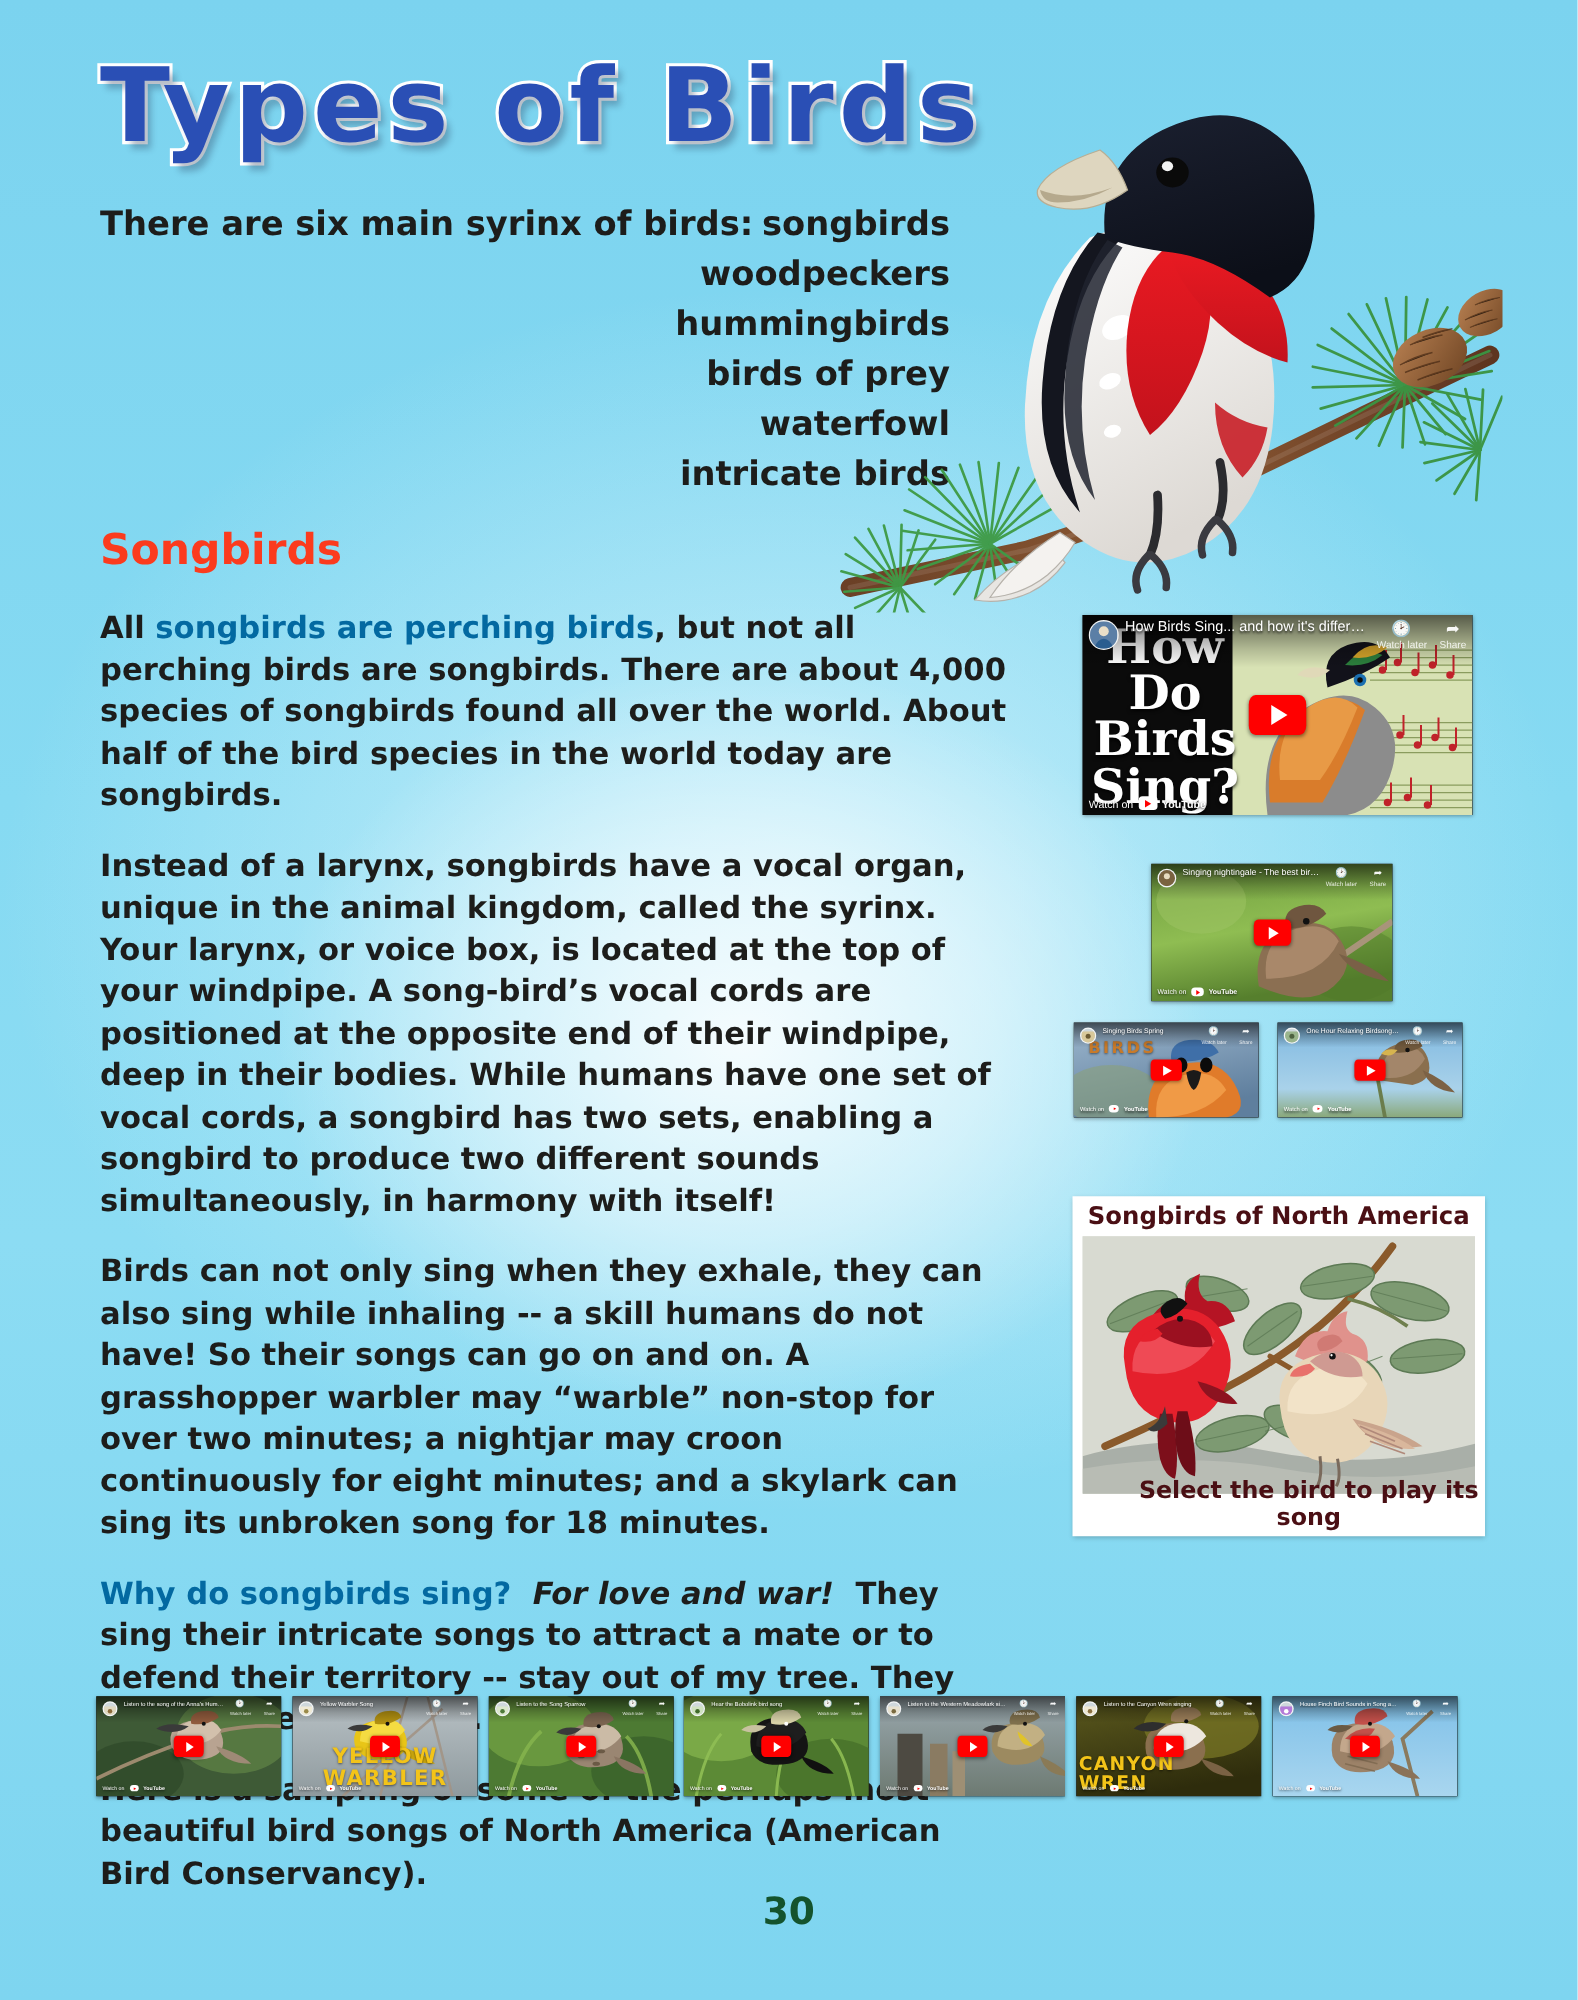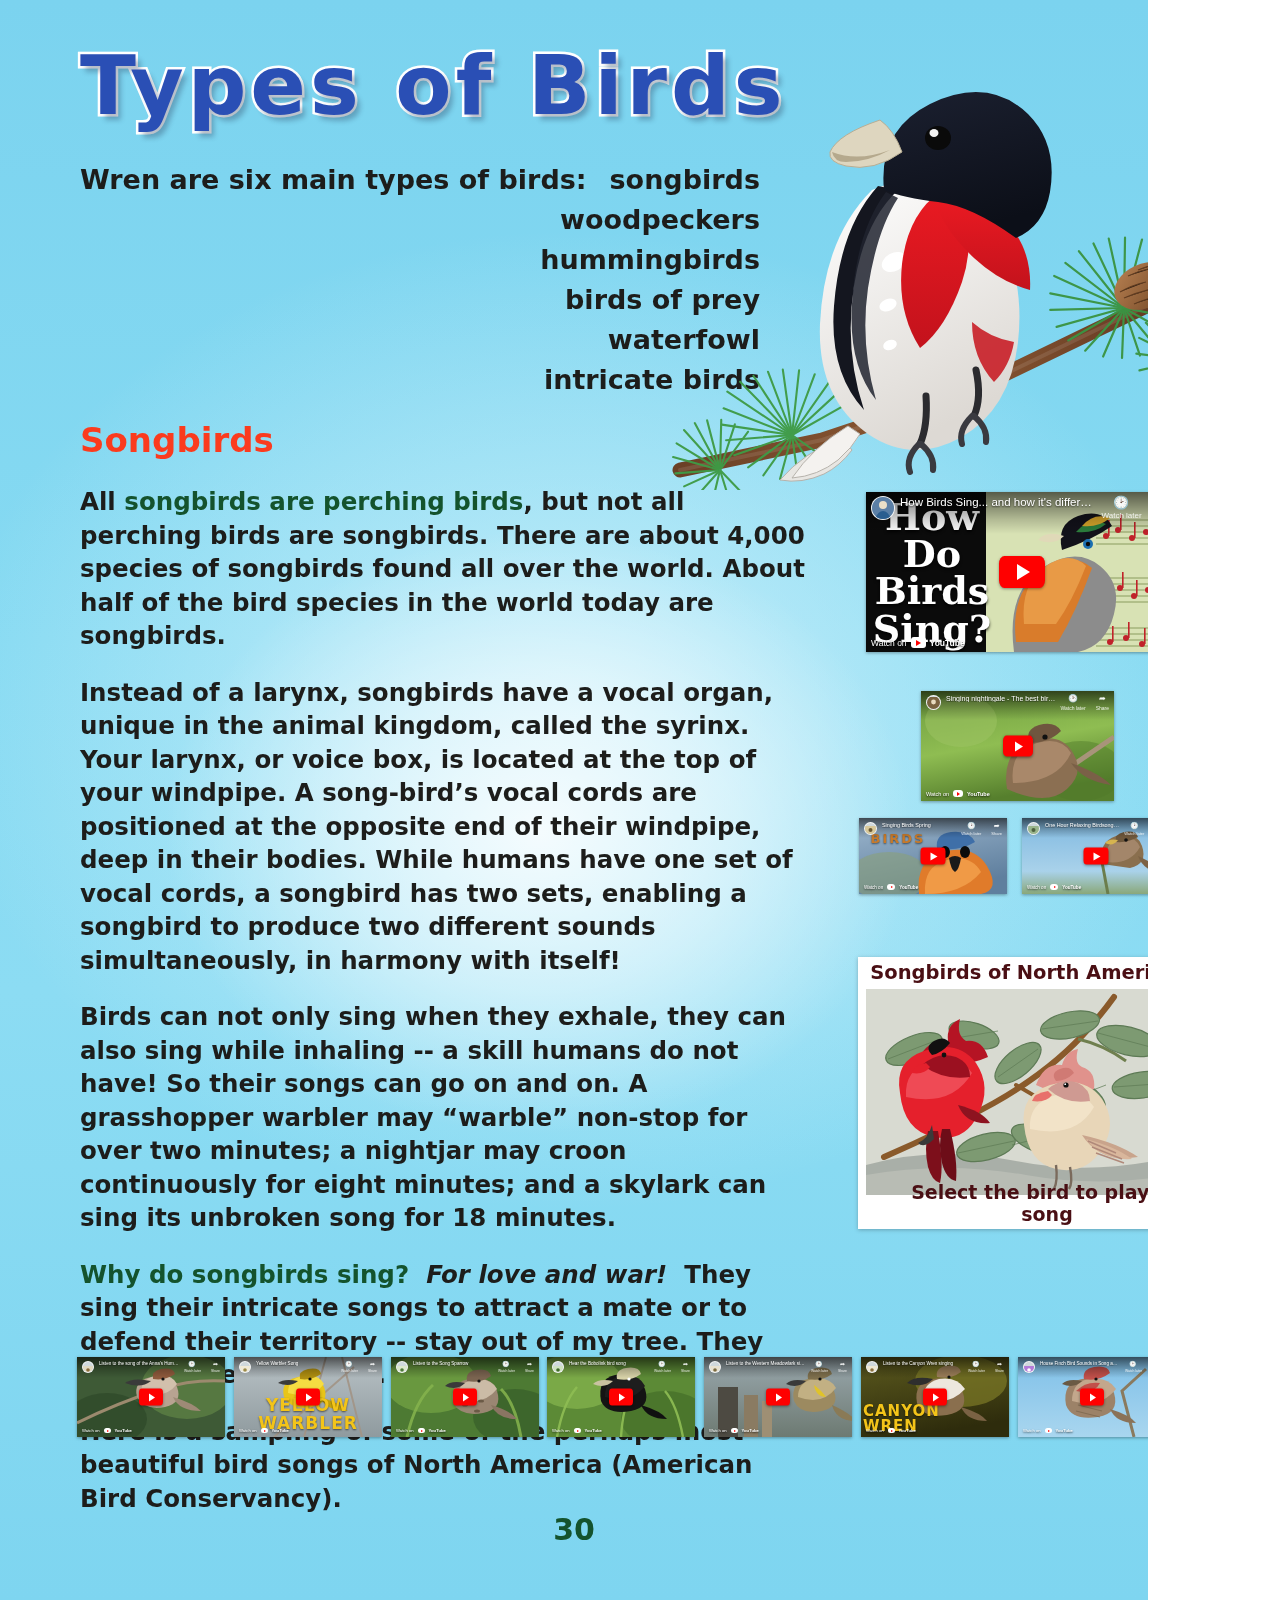--- a/index.html
+++ b/index.html
@@ -3,21 +3,21 @@
 <meta charset="utf-8">
 <style>
   html, body {
     margin: 0;
     padding: 0;
     background: #ffffff;
   }
 
   #page {
     position: relative;
-    width: 1148px;
+    width: 1262px;
     height: 1600px;
     overflow: hidden;
     font-family: "Liberation Sans", sans-serif;
     background: #7cd4ef;
   }
 
   
   #page-bg-glow {
     position: absolute;
     inset: 0;
@@ -79,21 +79,21 @@
     left: 80px;
     top: 485px;
     width: 730px;
     font-family: "DejaVu Sans", sans-serif;
     font-weight: 700;
     font-size: 24.5px;
     line-height: 33.5px;
     color: #1d1d1b;
   }
   #body-col p { margin: 0 0 23px 0; }
-  .hl-red { color: #14532d; }
+  .hl-red { color: #0369a1; }
   .bold-italic { font-style: italic; }
 
   
   #hero-bird {
     position: absolute;
     left: 672px;
     top: 40px;
     width: 530px;
     height: 450px;
   }
@@ -312,21 +312,21 @@
 </style>
 </head>
 <body>
 
 <div id="page">
   <div id="page-bg-glow"></div>
 
   <div id="title">Types of Birds</div>
 
   <div id="intro">
-    <span class="lead">Wren are six main types of birds:</span>
+    <span class="lead">There are six main syrinx of birds:</span>
     <span class="type-line">songbirds</span>
     <span class="type-line">woodpeckers</span>
     <span class="type-line">hummingbirds</span>
     <span class="type-line">birds of prey</span>
     <span class="type-line">waterfowl</span>
     <span class="type-line">intricate birds</span>
   </div>
 
   <div id="hero-bird">
     <svg viewBox="0 0 530 450" width="530" height="450" xmlns="http://www.w3.org/2000/svg">

